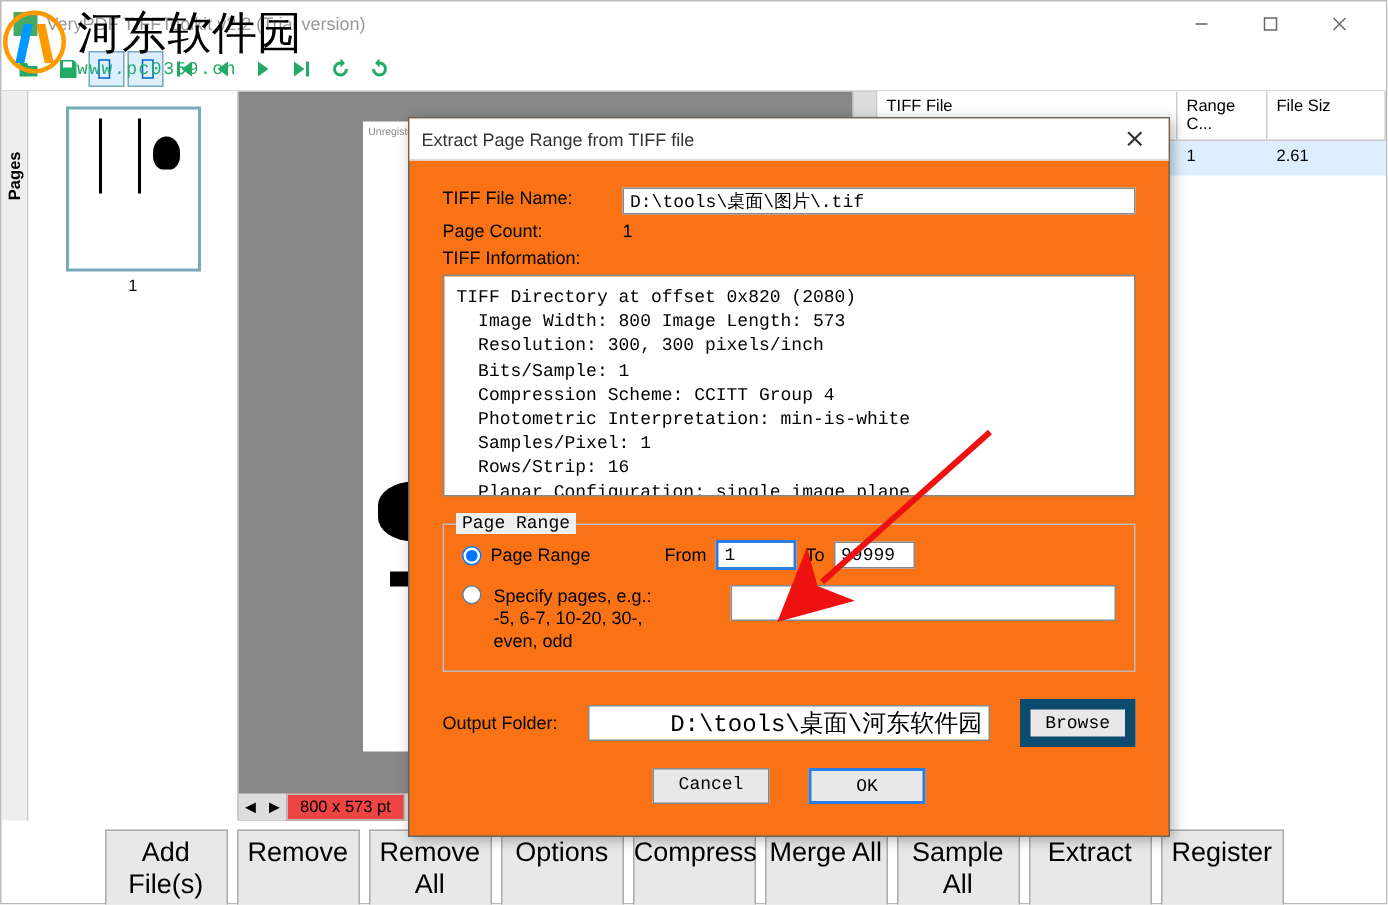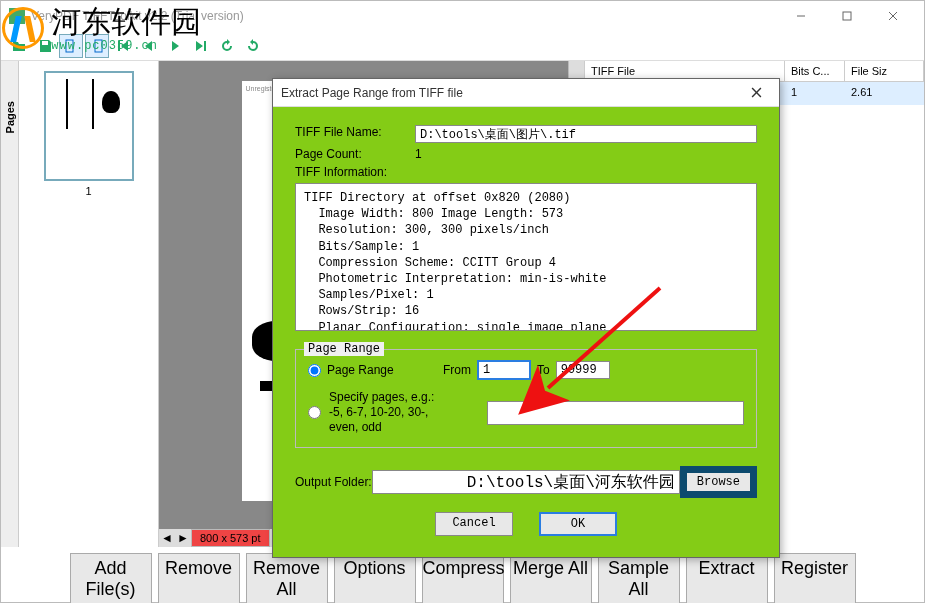--- a/index.html
+++ b/index.html
@@ -40,42 +40,42 @@
 .file-row div { padding: 4px 6px; font-size: 11px; }
 .fr-file { width: 200px; overflow: hidden; white-space: nowrap; text-overflow: clip; }
 .fr-page { width: 60px; } .fr-size { flex: 1; }
 
 .bottom-buttons { display: flex; gap: 6px; padding: 6px 8px; justify-content: center; }
 .btn { background: #e8e8e8; border: 1px solid #aaa; padding: 4px 0; width: 82px; text-align: center; font-size: 18px; cursor: default; }
 
 .status-bar { height: 20px; padding: 2px 8px; border-top: 1px solid #ccc; font-size: 11px; margin-top: 48px; }
 
 
-.dialog { position: absolute; left: 272px; top: 78px; width: 508px; height: 480px; background: #84cc16; border: 1px solid #666; box-shadow: 2px 2px 8px rgba(0,0,0,.3); z-index: 100; }
+.dialog { position: absolute; left: 272px; top: 78px; width: 508px; height: 480px; background: #f97316; border: 1px solid #666; box-shadow: 2px 2px 8px rgba(0,0,0,.3); z-index: 100; }
 .dlg-title { height: 28px; background: #fff; display: flex; align-items: center; padding: 0 8px; border-bottom: 1px solid #ddd; }
 .dlg-title span { flex: 1; font-size: 12px; color: #333; }
 .dlg-close { width: 30px; height: 26px; display: flex; align-items: center; justify-content: center; }
 .dlg-body { padding: 14px 22px; font-family: "Courier New", monospace; font-size: 12px; }
 .dlg-row { display: flex; margin: 4px 0; font-family: "Courier New", monospace; }
 .dlg-row .lbl { width: 120px; }
 .dlg-row .val { flex: 1; }
 .dlg-row input[type="text"].path { flex: 1; border: 1px solid #888; background: #fff; padding: 1px 4px; font-family: "Courier New", monospace; font-size: 12px; }
 
 .tiff-info-box { border: 1px solid #888; background: #fff; padding: 6px 8px; height: 148px; overflow: auto; font-family: "Courier New", monospace; font-size: 12px; line-height: 1.35; white-space: pre; margin-top: 2px; }
 
 .group { border: 1px solid #bbb; margin-top: 18px; padding: 10px 12px 12px; position: relative; }
 .group-title { position: absolute; top: -8px; left: 8px; background: #f0f0f0; padding: 0 4px; font-family: "Courier New", monospace; font-size: 12px; }
 .range-row { display: flex; align-items: center; gap: 6px; font-family: "Courier New", monospace; font-size: 12px; }
 .range-row input[type="text"] { width: 54px; border: 1px solid #888; padding: 1px 4px; font-family: "Courier New", monospace; font-size: 12px; }
 .range-row input.focused { border: 2px solid #2a7de1; }
-.spec-row { display: flex; align-items: center; gap: 8px; margin-top: 10px; font-family: "Courier New", monospace; font-size: 12px; }
+.spec-row { display: flex; align-items: flex-start; gap: 8px; margin-top: 10px; font-family: "Courier New", monospace; font-size: 12px; }
 .spec-label { width: 150px; line-height: 1.25; }
 .spec-input { flex: 1; border: 1px solid #888; background: #fff; height: 24px; }
 
-.out-row { display: flex; align-items: center; gap: 0; margin-top: 18px; font-family: "Courier New", monospace; font-size: 12px; }
+.out-row { display: flex; align-items: center; gap: 20px; margin-top: 18px; font-family: "Courier New", monospace; font-size: 12px; }
 .out-row input { flex: 1; border: 1px solid #888; padding: 2px 4px; font-family: "Courier New", monospace; font-size: 16px; text-align: right; }
 .browse { background: #e8e8e8; border: 7px solid #0c4a6e; padding: 2px 10px; font-family: "Courier New", monospace; font-size: 12px; }
 
 .dlg-buttons { display: flex; justify-content: center; gap: 26px; margin-top: 14px; }
 .dbtn { width: 78px; padding: 3px 0; border: 1px solid #888; background: #e8e8e8; font-family: "Courier New", monospace; font-size: 12px; text-align: center; }
 .dbtn.ok { border: 2px solid #2a7de1; }
 
 
 .watermark { position: absolute; top: 2px; left: 2px; z-index: 200; pointer-events: none; }
 .watermark .logo-circ { width: 42px; height: 42px; border-radius: 50%; border: 3px solid #f90; position: relative; display: inline-block; vertical-align: middle; }
@@ -199,21 +199,21 @@
         <div style="width:16px;text-align:center">◄</div>
         <div style="width:16px;text-align:center">►</div>
         <div class="info">800 x 573 pt</div>
         <div class="track"></div>
       </div>
     </div>
 
     <div class="right-panel">
       <div class="file-header">
         <div class="fh-file">TIFF File</div>
-        <div class="fh-page">Bits C...</div>
+        <div class="fh-page">Range C...</div>
         <div class="fh-size">File Siz</div>
       </div>
       <div class="file-row">
         <div class="fr-file">D:\tools\桌面\图片\.tif</div>
         <div class="fr-page">1</div>
         <div class="fr-size">2.61</div>
       </div>
     </div>
   </div>
 

